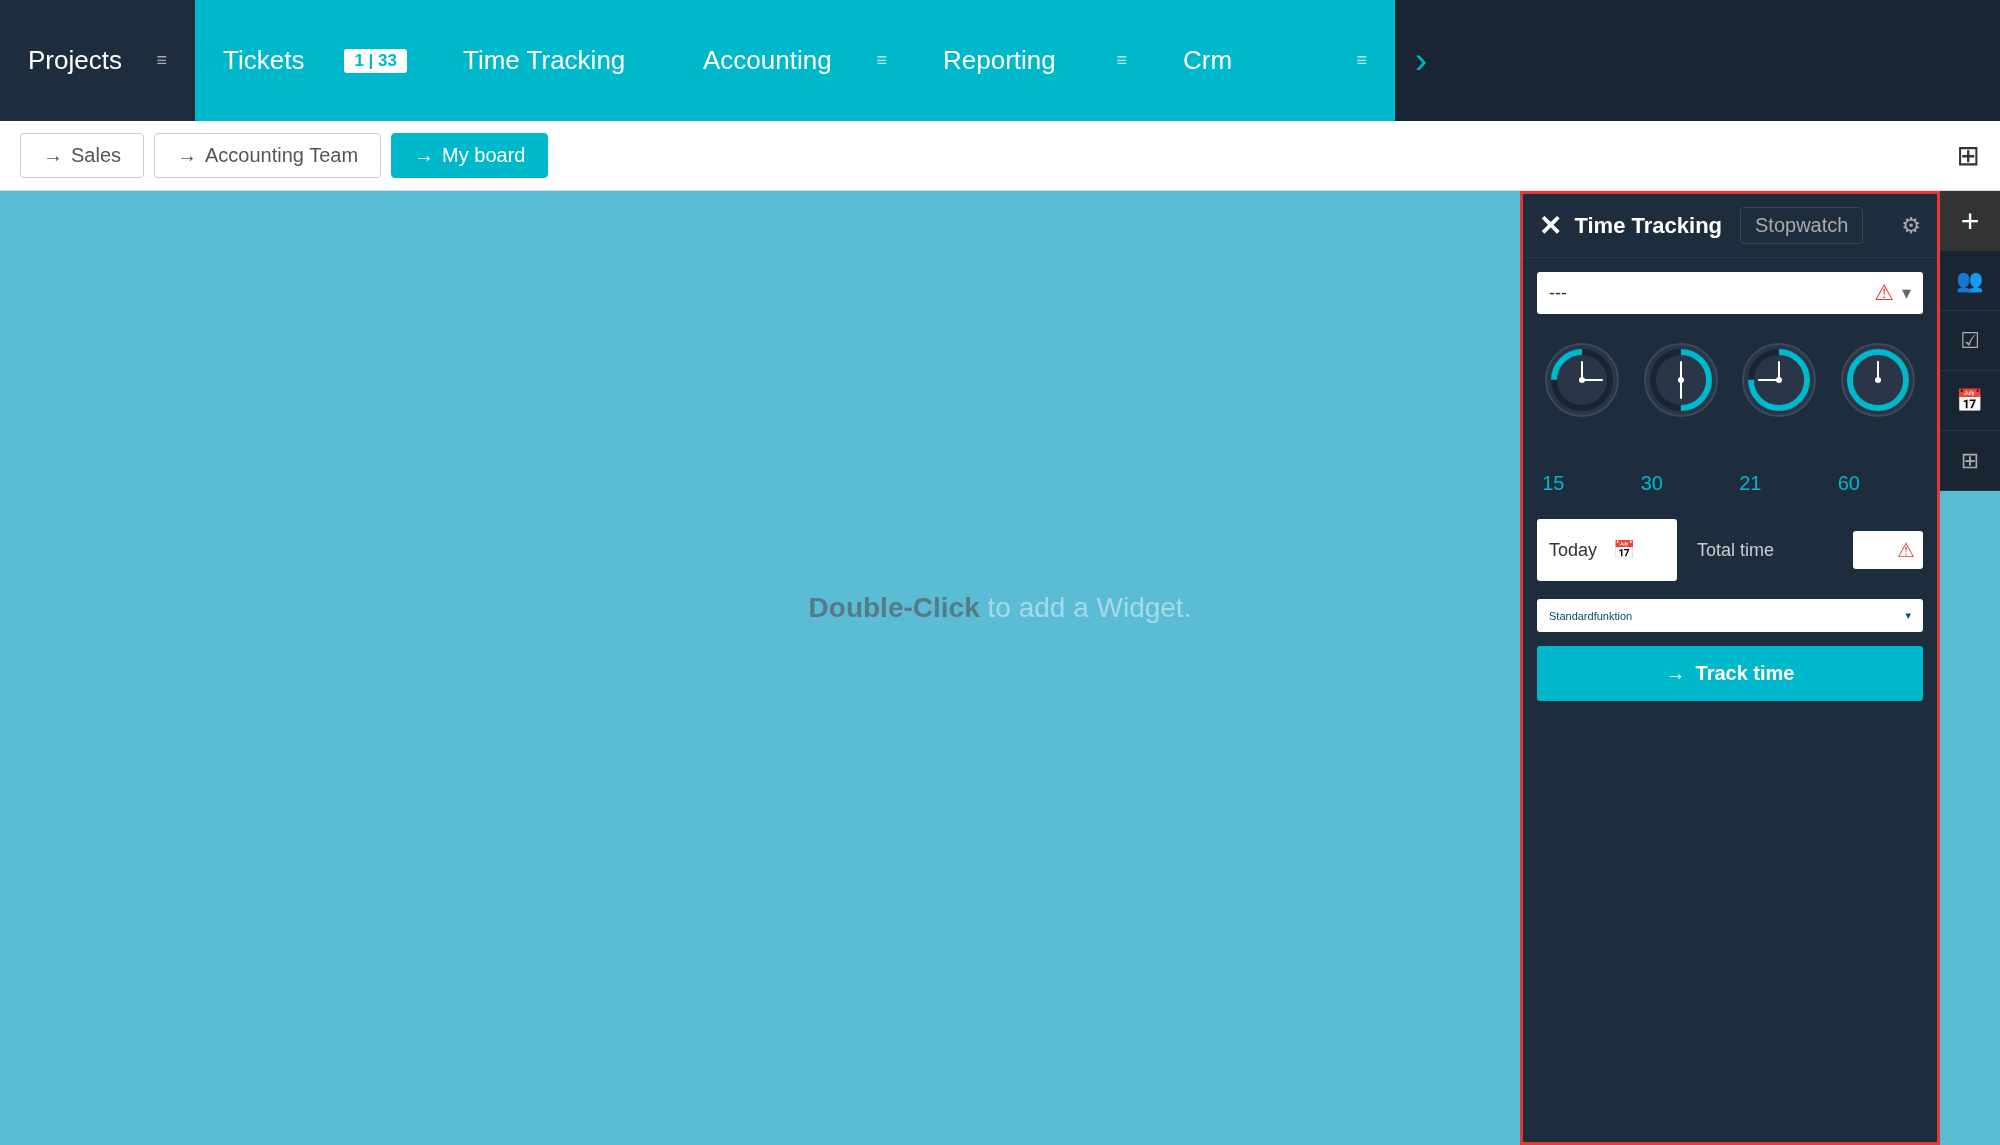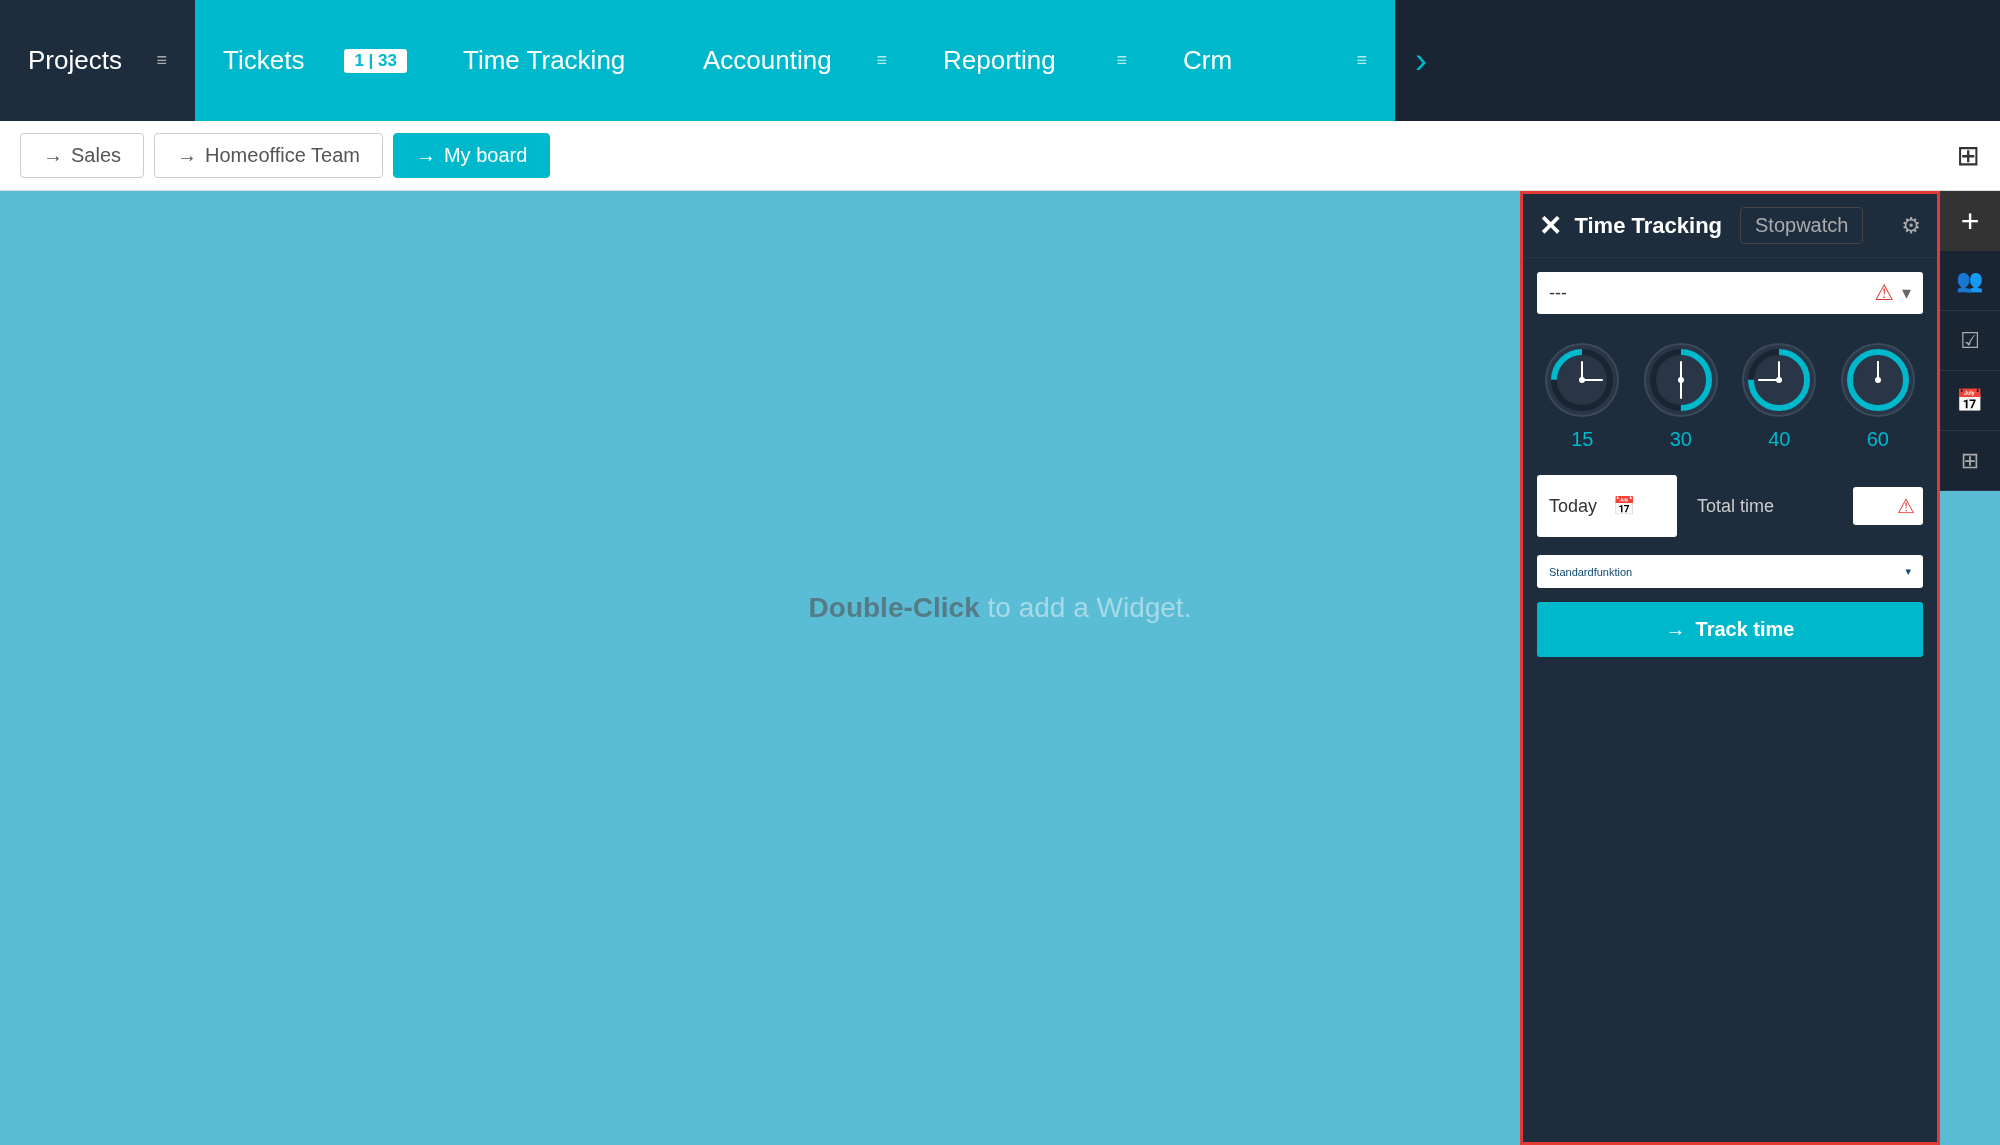--- a/index.html
+++ b/index.html
@@ -228,22 +228,23 @@
 
     
     .clocks-row {
       display: flex;
       justify-content: space-around;
       padding: 18px 10px 8px;
     }
     .clock-item {
       display: flex;
       flex-direction: column;
-      align-items: center;
-      cursor: pointer;
+      align-items: flex-start;
+      cursor: pointer;
+      gap: 44px;
     }
     .clock-label {
       color: #00b8cc;
       font-size: 20px;
       margin-top: 8px;
     }
 
     
     .clock-svg {
       width: 80px;
@@ -369,21 +370,21 @@
   </div>
 </div>
 
 <div class="sub-nav">
   <div class="sub-nav-item">
     <span class="arrow">→</span>
     <span>Sales</span>
   </div>
   <div class="sub-nav-item">
     <span class="arrow">→</span>
-    <span>Homeoffice Team</span>
+    <span>Accounting Team</span>
   </div>
   <div class="sub-nav-item active">
     <span class="arrow">→</span>
     <span>My board</span>
   </div>
   <div class="grid-icon">⊞</div>
 </div>
 
 <div class="main-area">
 
@@ -447,21 +448,21 @@
 
       <div class="clock-item">
         <svg class="clock-svg" viewBox="0 0 80 80">
           <circle cx="40" cy="40" r="36" fill="#2a3547" stroke="#3a4a5a" stroke-width="2"></circle>
           <circle cx="40" cy="40" r="28" fill="none" stroke="#1a2533" stroke-width="6"></circle>
           <circle cx="40" cy="40" r="28" fill="none" stroke="#00b8cc" stroke-width="6" stroke-dasharray="131.95 43.98" stroke-dashoffset="0" transform="rotate(-90 40 40)"></circle>
           <line x1="40" y1="40" x2="20" y2="40" stroke="white" stroke-width="2" stroke-linecap="round"></line>
           <line x1="40" y1="40" x2="40" y2="22" stroke="white" stroke-width="2" stroke-linecap="round"></line>
           <circle cx="40" cy="40" r="3" fill="white"></circle>
         </svg>
-        <span class="clock-label">40</span>
+        <span class="clock-label">21</span>
       </div>
 
       <div class="clock-item">
         <svg class="clock-svg" viewBox="0 0 80 80">
           <circle cx="40" cy="40" r="36" fill="#2a3547" stroke="#3a4a5a" stroke-width="2"></circle>
           <circle cx="40" cy="40" r="28" fill="none" stroke="#1a2533" stroke-width="6"></circle>
           <circle cx="40" cy="40" r="28" fill="none" stroke="#00b8cc" stroke-width="6" stroke-dasharray="175.93 0" stroke-dashoffset="0" transform="rotate(-90 40 40)"></circle>
           <line x1="40" y1="40" x2="40" y2="22" stroke="white" stroke-width="2" stroke-linecap="round"></line>
           <line x1="40" y1="40" x2="40" y2="22" stroke="white" stroke-width="2" stroke-linecap="round"></line>
           <circle cx="40" cy="40" r="3" fill="white"></circle>

